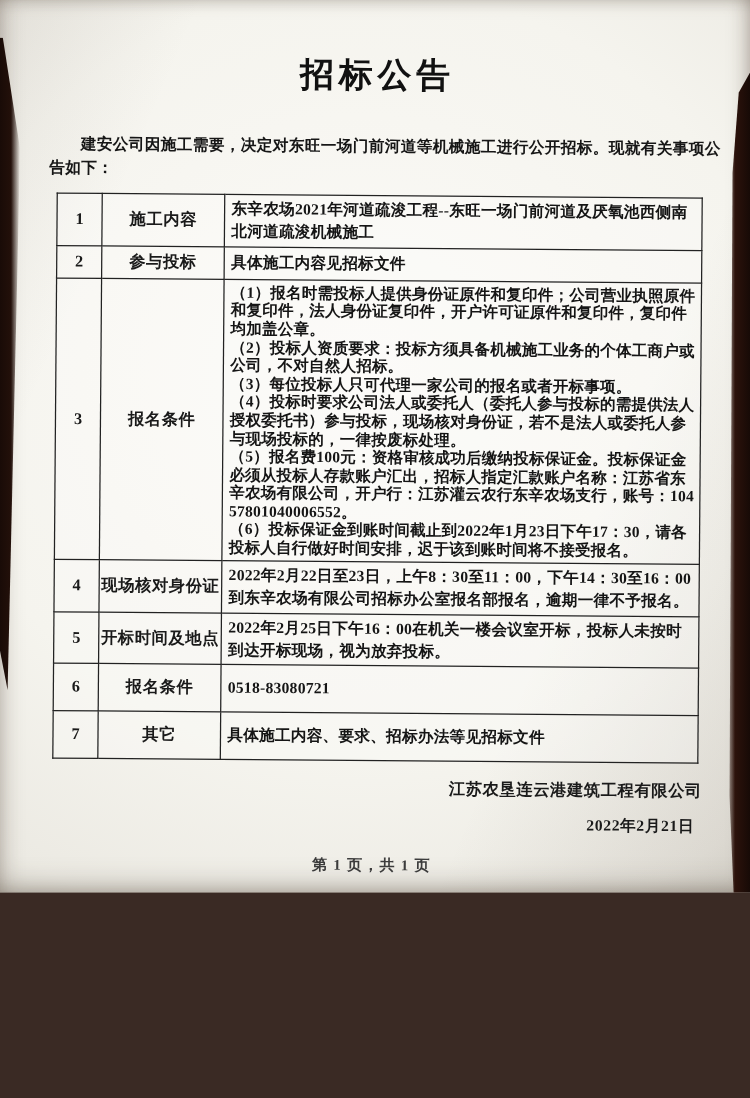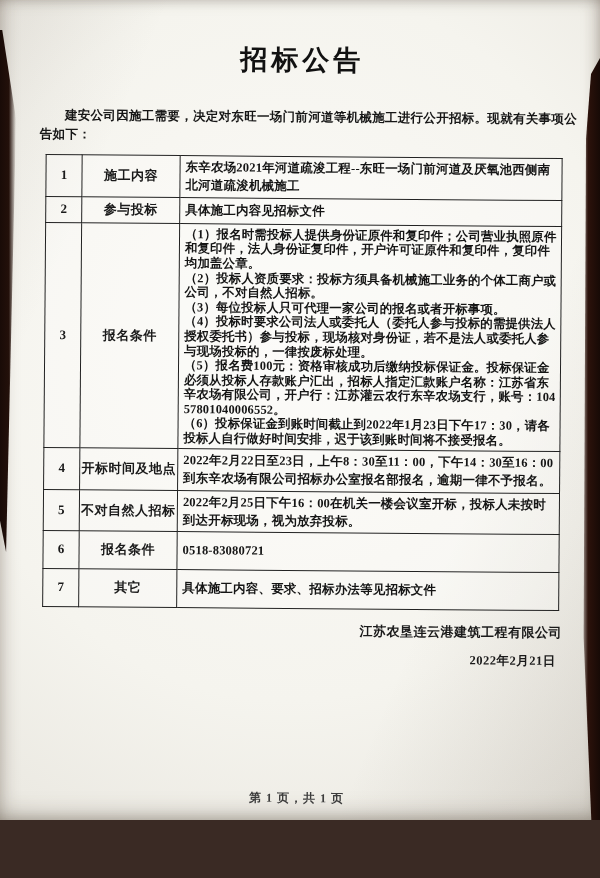--- a/index.html
+++ b/index.html
@@ -8,21 +8,21 @@
     --border:#222222;
     --edge:#23100a;
   }
   *{margin:0;padding:0;box-sizing:border-box;}
   html,body{background:#3a2a24;}
   body{
     font-family:"Liberation Serif","DejaVu Serif",serif;
     width:600px;height:878px;overflow:hidden;
   }
   .scan{
-    position:relative;width:600px;height:820px;overflow:hidden;
+    position:relative;width:600px;height:714px;overflow:hidden;
     background:
       radial-gradient(ellipse 90% 70% at 48% 42%, #fbfaf7 0%, #f5f4ee 62%, #eceae3 92%, #e4e2da 100%);
   }
   .scan::after{ 
     content:"";position:absolute;inset:0;pointer-events:none;
     background:linear-gradient(113deg, rgba(105,92,82,.10) 0%, rgba(0,0,0,0) 18%, rgba(0,0,0,0) 72%, rgba(96,82,70,.14) 100%);
     box-shadow:inset 0 -14px 22px -12px rgba(95,85,72,.50),
                inset -10px 0 18px -10px rgba(70,50,40,.38),
                inset 12px 0 20px -12px rgba(70,50,40,.30),
                inset 0 10px 16px -12px rgba(95,85,72,.35);
@@ -126,26 +126,26 @@
           <td class="cell-label">报名条件</td>
           <td class="cell-content">（1）报名时需投标人提供身份证原件和复印件；公司营业执照原件和复印件，法人身份证复印件，开户许可证原件和复印件，复印件均加盖公章。
 （2）投标人资质要求：投标方须具备机械施工业务的个体工商户或公司，不对自然人招标。
 （3）每位投标人只可代理一家公司的报名或者开标事项。
 （4）投标时要求公司法人或委托人（委托人参与投标的需提供法人授权委托书）参与投标，现场核对身份证，若不是法人或委托人参与现场投标的，一律按废标处理。
 （5）报名费100元：资格审核成功后缴纳投标保证金。投标保证金必须从投标人存款账户汇出，招标人指定汇款账户名称：江苏省东辛农场有限公司，开户行：江苏灌云农行东辛农场支行，账号：10457801040006552。
 （6）投标保证金到账时间截止到2022年1月23日下午17：30，请各投标人自行做好时间安排，迟于该到账时间将不接受报名。</td>
         </tr>
         <tr class="r4">
           <td class="cell-no">4</td>
-          <td class="cell-label">开标时间及地点</td>
+          <td class="cell-label">现场核对身份证</td>
           <td class="cell-content">2022年2月22日至23日，上午8：30至11：00，下午14：30至16：00到东辛农场有限公司招标办公室报名部报名，逾期一律不予报名。</td>
         </tr>
         <tr class="r5">
           <td class="cell-no">5</td>
-          <td class="cell-label">不对自然人招标</td>
+          <td class="cell-label">开标时间及地点</td>
           <td class="cell-content">2022年2月25日下午16：00在机关一楼会议室开标，投标人未按时到达开标现场，视为放弃投标。</td>
         </tr>
         <tr class="r6">
           <td class="cell-no">6</td>
           <td class="cell-label">报名条件</td>
           <td class="cell-content">0518-83080721</td>
         </tr>
         <tr class="r7">
           <td class="cell-no">7</td>
           <td class="cell-label">其它</td>

